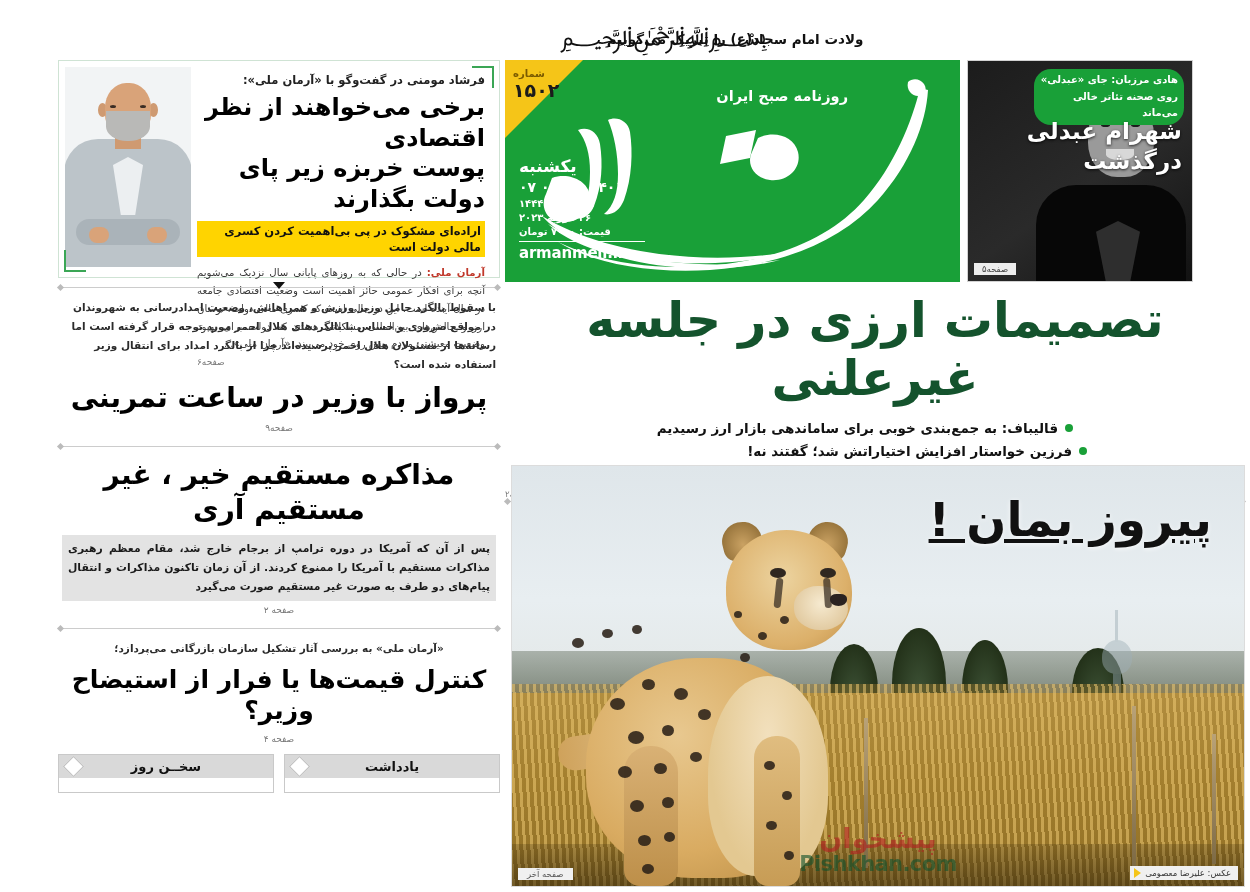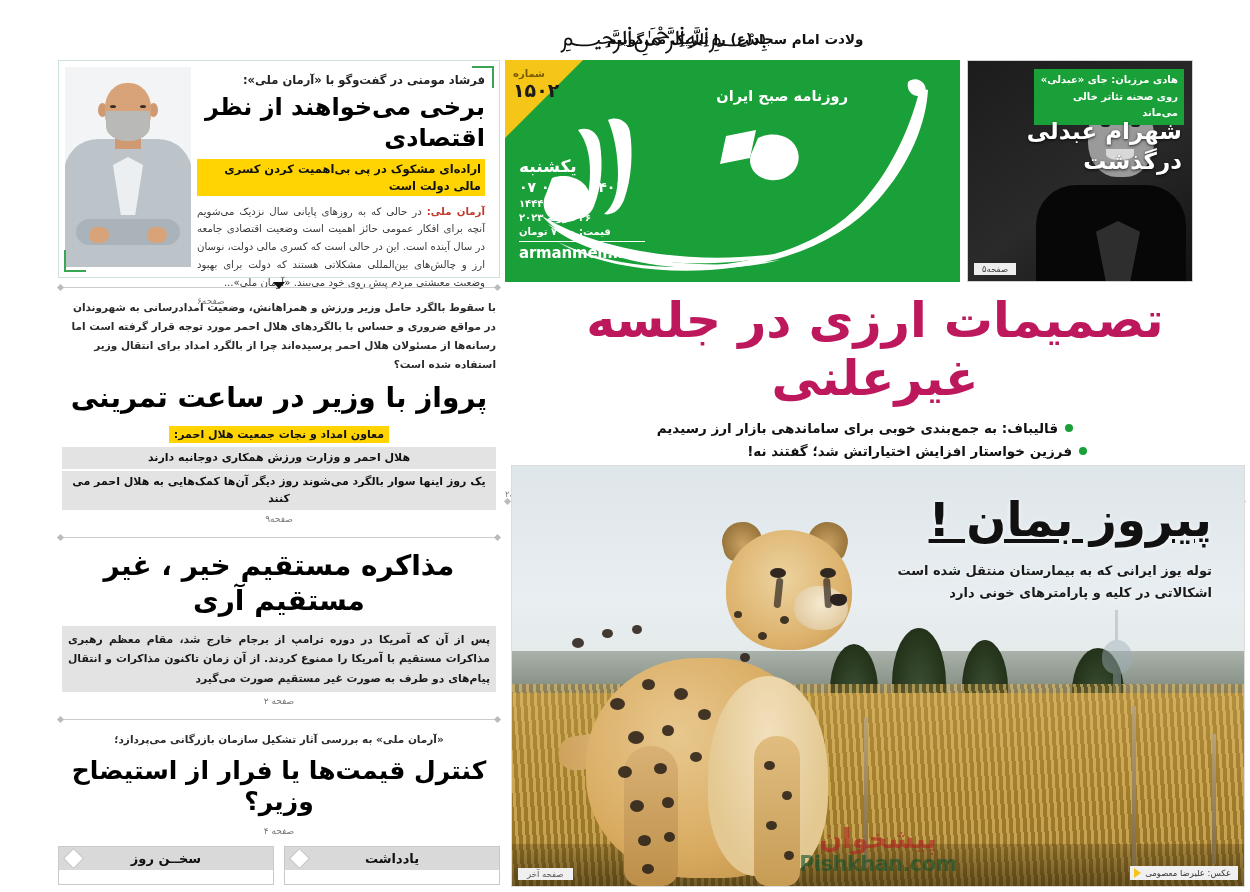--- a/index.html
+++ b/index.html
@@ -424,20 +424,21 @@
     top: 8px; right: 8px;
     background: #19a038;
     color: #fff;
     font-size: 10px;
     font-weight: bold;
     line-height: 1.65;
     padding: 3px 6px;
     direction: rtl;
     text-align: right;
     max-width: 150px;
+    border-radius: 17px;
   }
   .obit-title {
     position: absolute;
     top: 56px; right: 10px;
     color: #fff;
     font-size: 23px;
     font-weight: bold;
     line-height: 1.3;
     direction: rtl;
     text-align: right;
@@ -459,21 +460,21 @@
     position: absolute;
     top: 292px;
     left: 505px;
     width: 740px;
     direction: rtl;
     text-align: right;
   }
   .main-title {
     font-size: 49px;
     font-weight: bold;
-    color: #be185d;
+    color: #14532d;
     line-height: 1.18;
     letter-spacing: -1.6px;
     text-align: center;
     margin-bottom: 12px;
   }
   .bullets { direction: rtl; }
   .bullet-row {
     display: flex;
     direction: rtl;
     align-items: baseline;
@@ -726,20 +727,21 @@
   </div>
 
   <div class="left-col">
 
     <div class="lead-box">
       <div class="lead-inner">
         <div class="lead-text">
           <div class="kicker">فرشاد مومنی در گفت‌وگو با «آرمان ملی»:</div>
           <div class="lead-headline">
             <div>برخی می‌خواهند از نظر اقتصادی</div>
+            <div>پوست خربزه زیر پای دولت بگذارند</div>
           </div>
           <span class="lead-sub">اراده‌ای مشکوک در پی بی‌اهمیت کردن کسری مالی دولت است</span>
           <div class="lead-body"><span class="brand">آرمان ملی:</span> <span>در حالی که به روزهای پایانی سال نزدیک می‌شویم آنچه برای افکار عمومی حائز اهمیت است وضعیت اقتصادی جامعه در سال آینده است. این در حالی است که کسری مالی دولت، نوسان ارز و چالش‌های بین‌المللی مشکلاتی هستند که دولت برای بهبود وضعیت معیشتی مردم پیش روی خود می‌بیند. «آرمان ملی»...</span></div>
           <div class="pagemark">صفحه۶</div>
         </div>
         <div class="lead-photo">
           <div class="p1-body"></div>
           <div class="p1-arms"></div>
           <div class="p1-shirt"></div>
           <div class="p1-hand-l"></div>
@@ -758,25 +760,20 @@
 
     <div class="rule">
       <span class="dot-l"></span>
         <span class="dot-r"></span>
       <span class="caret-down"></span>
     </div>
 
     <div class="article">
       <div class="art-kicker">با سقوط بالگرد حامل وزیر ورزش و همراهانش، وضعیت امدادرسانی به شهروندان در مواقع ضروری و حساس با بالگردهای هلال احمر مورد توجه قرار گرفته است اما رسانه‌ها از مسئولان هلال احمر پرسیده‌اند چرا از بالگرد امداد برای انتقال وزیر استفاده شده است؟</div>
       <div class="art-headline">پرواز با وزیر در ساعت تمرینی</div>
-      <div class="center">
-        <span class="hl-band">معاون امداد و نجات جمعیت هلال احمر:</span>
-        <span class="grey-band">هلال احمر و وزارت ورزش همکاری دوجانبه دارند</span>
-        <span class="grey-band">یک روز اینها سوار بالگرد می‌شوند روز دیگر آن‌ها کمک‌هایی به هلال احمر می کنند</span>
-      </div>
       <div class="pagemark center">صفحه۹</div>
     </div>
 
     <div class="rule">
       <span class="dot-l"></span>
         <span class="dot-r"></span>
     </div>
 
     <div class="article">
       <div class="art-headline">مذاکره مستقیم خیر ، غیر مستقیم آری</div>
@@ -959,24 +956,20 @@
         <span class="spot" style="left:222px;bottom:262px;width:9px;height:8px;"></span>
         <span class="spot" style="left:176px;bottom:268px;width:8px;height:7px;"></span>
         <span class="spot" style="left:14px;bottom:238px;width:12px;height:10px;"></span>
         <span class="spot" style="left:44px;bottom:248px;width:11px;height:9px;"></span>
         <span class="spot" style="left:74px;bottom:252px;width:10px;height:9px;"></span>
       </div>
     </div>
 
     <div class="photo-title">
       <h2>پیروز بمان !</h2>
-      <div class="photo-deck">
-        <div>توله یوز ایرانی که به بیمارستان منتقل شده است</div>
-        <div>اشکالاتی در کلیه و پارامترهای خونی دارد</div>
-      </div>
     </div>
 
     <div class="watermark">
       <div class="wm-fa">پیشخوان</div>
       <div class="wm-en">Pishkhan.com</div>
     </div>
 
     <div class="photo-credit">
       <span>عکس: علیرضا معصومی</span>
       <span class="credit-tri"></span>

